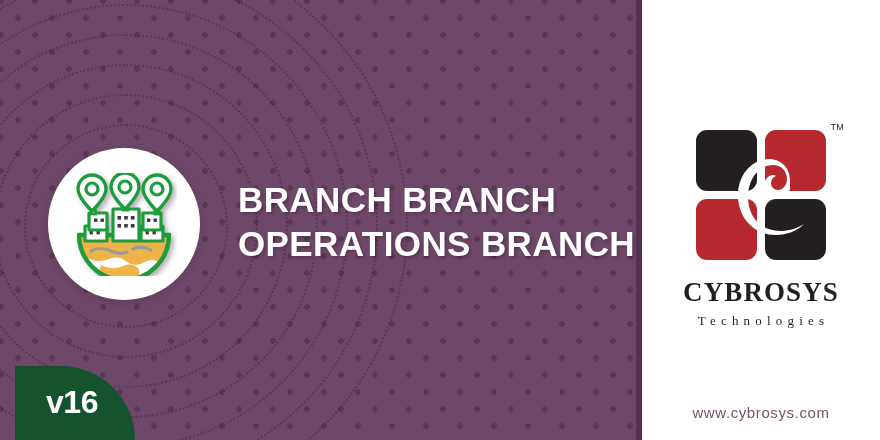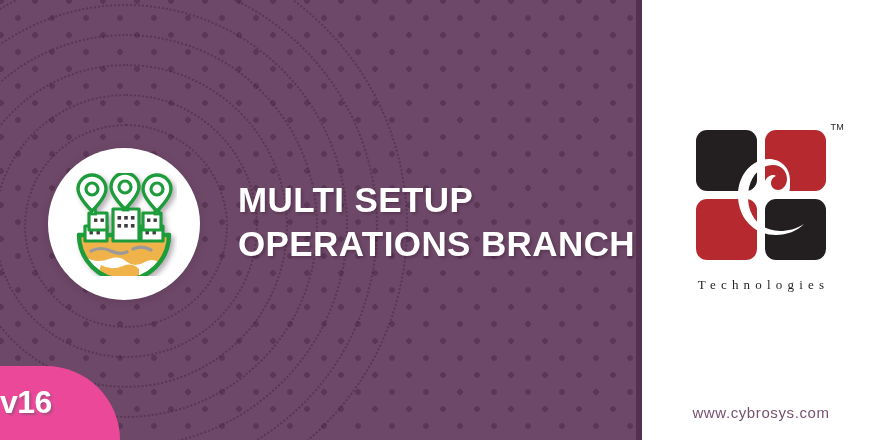--- a/index.html
+++ b/index.html
@@ -89,29 +89,29 @@
     font-size: 35px;
     line-height: 44px;
     letter-spacing: 0.4px;
     text-shadow: 2px 2px 3px rgba(48,22,45,0.32);
     white-space: nowrap;
   }
 
   
   #version-badge {
     position: absolute;
-    left: 0;
+    left: 15px;
     top: 366px;
     width: 120px;
     height: 74px;
-    background: #ec4899;
+    background: #14532d;
     border-top-right-radius: 74px;
     display: flex;
     align-items: center;
-    justify-content: flex-start;
+    justify-content: center;
   }
   #version-label {
     color: #ffffff;
     font-family: "Liberation Sans", sans-serif;
     font-weight: 700;
     font-size: 32px;
     letter-spacing: -0.5px;
     padding-right: 6px;
     padding-bottom: 2px;
     text-shadow: 2px 2px 2px rgba(10,90,75,0.28);
@@ -164,21 +164,21 @@
   #brand-name {
     margin-top: 17px;
     font-family: "Liberation Serif", serif;
     font-weight: 700;
     font-size: 27px;
     color: #231f20;
     letter-spacing: 1.1px;
     line-height: 1;
   }
   #brand-tagline {
-    margin-top: 16px;
+    margin-top: 8px;
     font-family: "Liberation Serif", serif;
     font-weight: 400;
     font-size: 13px;
     color: #231f20;
     letter-spacing: 5.2px;
     line-height: 1;
     padding-left: 5px;
   }
 
   #website-url {
@@ -284,21 +284,21 @@
           </g>
           <g>
             <path d="M86,2 a14,14 0 0 1 14,14 c0,9 -14,22 -14,22 c0,0 -14,-13 -14,-22 a14,14 0 0 1 14,-14 z" fill="#ffffff" stroke="#1f9c3b" stroke-width="3.4" stroke-linejoin="round"></path>
             <circle cx="86" cy="16" r="6" fill="#ffffff" stroke="#1f9c3b" stroke-width="3.2"></circle>
           </g>
         </g>
       </svg>
     </div>
 
     <div id="title-block">
-      <div class="title-line">MULTI SETUP</div>
+      <div class="title-line">BRANCH BRANCH</div>
       <div class="title-line">OPERATIONS BRANCH</div>
     </div>
 
     <div id="version-badge">
       <span id="version-label">v16</span>
     </div>
   </div>
 
   <div id="divider-stripe"></div>
 
@@ -327,19 +327,20 @@
                    c-4,0 -7,-3 -7,-7
                    c0,-3 2,-6 5,-7
                    c-1,-1 -2,-1 -3,-1
                    c-5,0 -9,5 -9,11
                    c0,7 6,13 14,13
                    c7,0 12,-5 12,-12 z" fill="#ffffff"></path>
         </svg>
         <span id="logo-tm">TM</span>
       </div>
 
+      <div id="brand-name">CYBROSYS</div>
       <div id="brand-tagline">Technologies</div>
     </div>
 
     <div id="website-url">www.cybrosys.com</div>
   </div>
 
 </div>
 
 </body></html>

